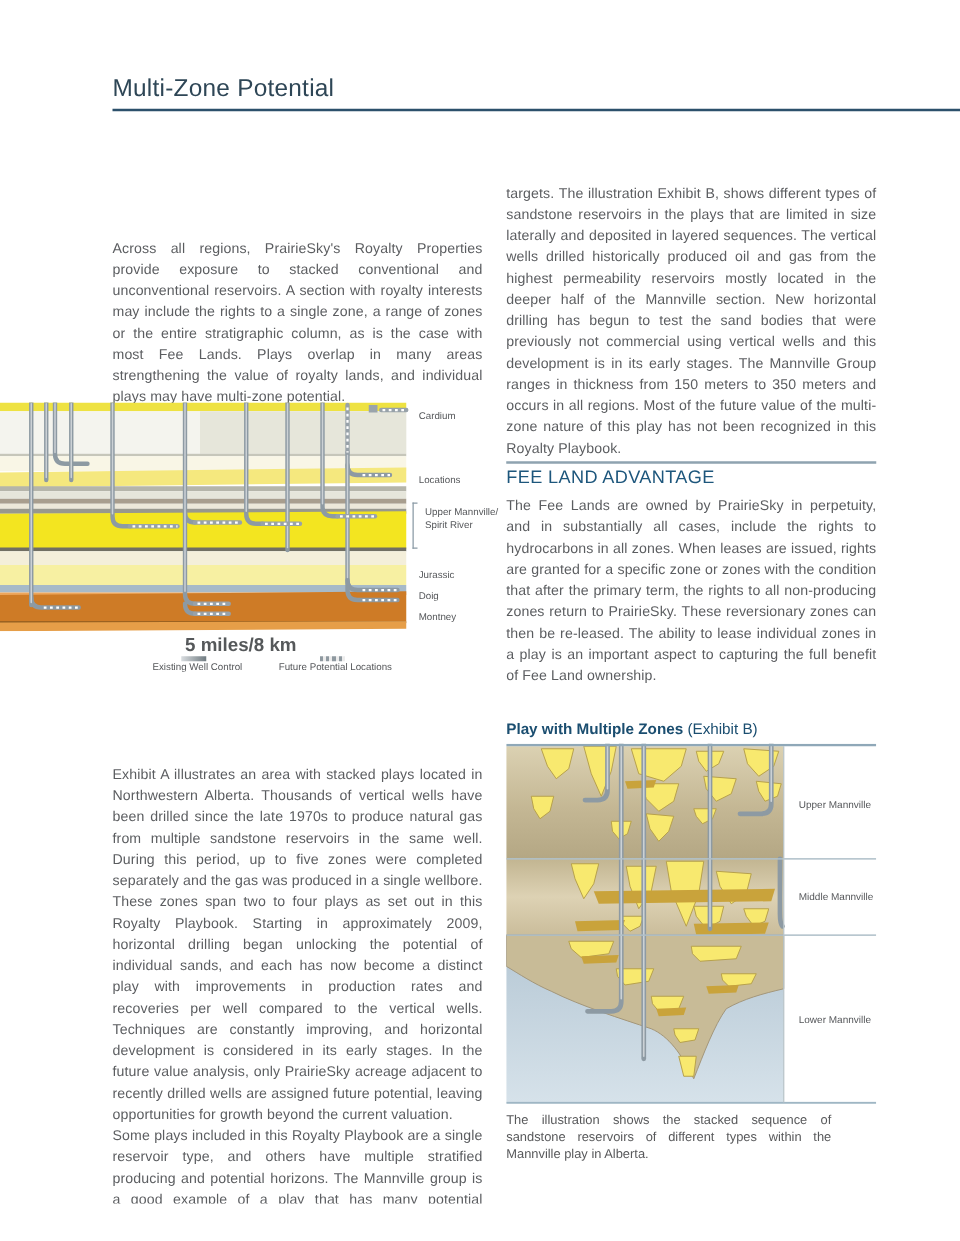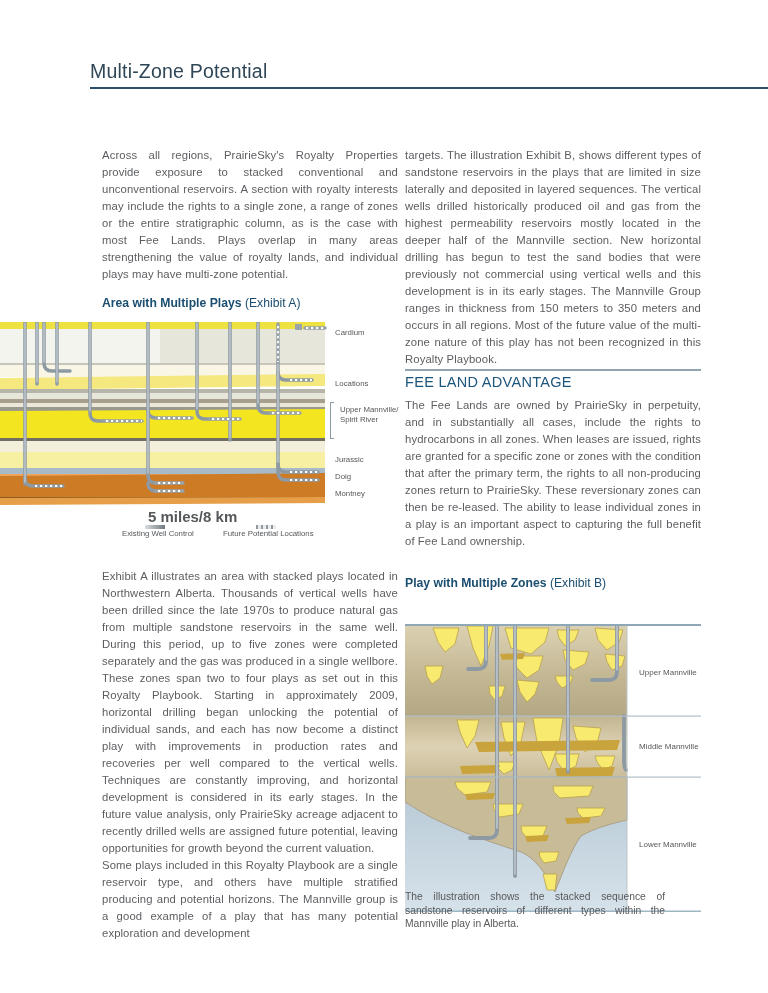--- a/index.html
+++ b/index.html
@@ -14,40 +14,40 @@
   .abs { position: absolute; }
   .title {
     left: 90px; top: 60px;
     font-size: 19.5px; font-weight: 400; color: #2e4656; letter-spacing: .2px;
   }
   .title-rule { left: 90px; top: 87px; width: 678px; height: 1.5px; background: #2c506b; }
   .body-text {
     width: 296px; font-size: 11.3px; line-height: 17px; color: #5b5d60;
     text-align: justify; letter-spacing: .1px;
   }
-  .lcol { left: 102px; }
+  .lcol { left: 90px; margin-top: 44px; }
   .rcol { left: 405px; }
   .exh-heading { font-size: 12.2px; font-weight: bold; color: #1b4e70; }
   .exh-heading .suffix { font-weight: 400; }
   .sec-rule { left: 405px; top: 369px; width: 296px; height: 1.5px; background: #8fa3b0; }
   .sec-heading { left: 405px; top: 374px; font-size: 14.5px; font-weight: 400; color: #1d567c; letter-spacing: .3px; }
   
   .figA { left: 0; top: 322px; width: 392px; height: 220px; }
   .figA-label { position: absolute; left: 335px; font-size: 7.8px; color: #55575a; white-space: nowrap; }
   .figA-bracket { position: absolute; left: 330px; top: 80px; width: 4px; height: 37px;
     border-left: 1px solid #8a9aa5; border-top: 1px solid #8a9aa5; border-bottom: 1px solid #8a9aa5; }
   .scale-text { position: absolute; left: 148px; top: 186px; width: 62px; text-align: center;
     font-size: 15px; font-weight: bold; color: #55585a; white-space: nowrap; }
   .legend-item { position: absolute; top: 203px; display: flex; align-items: center; flex-direction: column; }
   .legend-bar { width: 20px; height: 4px; }
   .legend-bar.solid { background: linear-gradient(90deg,#d9dde0,#6f7a80); }
   .legend-bar.dotted { background: repeating-linear-gradient(90deg,#8f99a0 0 2.5px,#ececec 2.5px 5px); }
   .legend-label { margin-left: 5px; font-size: 7.8px; color: #55575a; white-space: nowrap; }
   
-  .figB { left: 405px; top: 595px; width: 296px; height: 290px; margin-top: 29px; }
+  .figB { left: 405px; top: 595px; width: 296px; height: 290px; }
   .figB-label { position: absolute; left: 234px; font-size: 8px; color: #55575a; white-space: nowrap; }
   .caption { left: 405px; top: 890px; width: 260px; font-size: 10.3px; line-height: 13.5px;
     color: #58595b; text-align: justify; }
   .page-num { left: 0; top: 955px; width: 768px; text-align: center;
     font-size: 11px; color: #2d4a5e; }
 </style>
 </head>
 <body>
 
 <div class="page">

